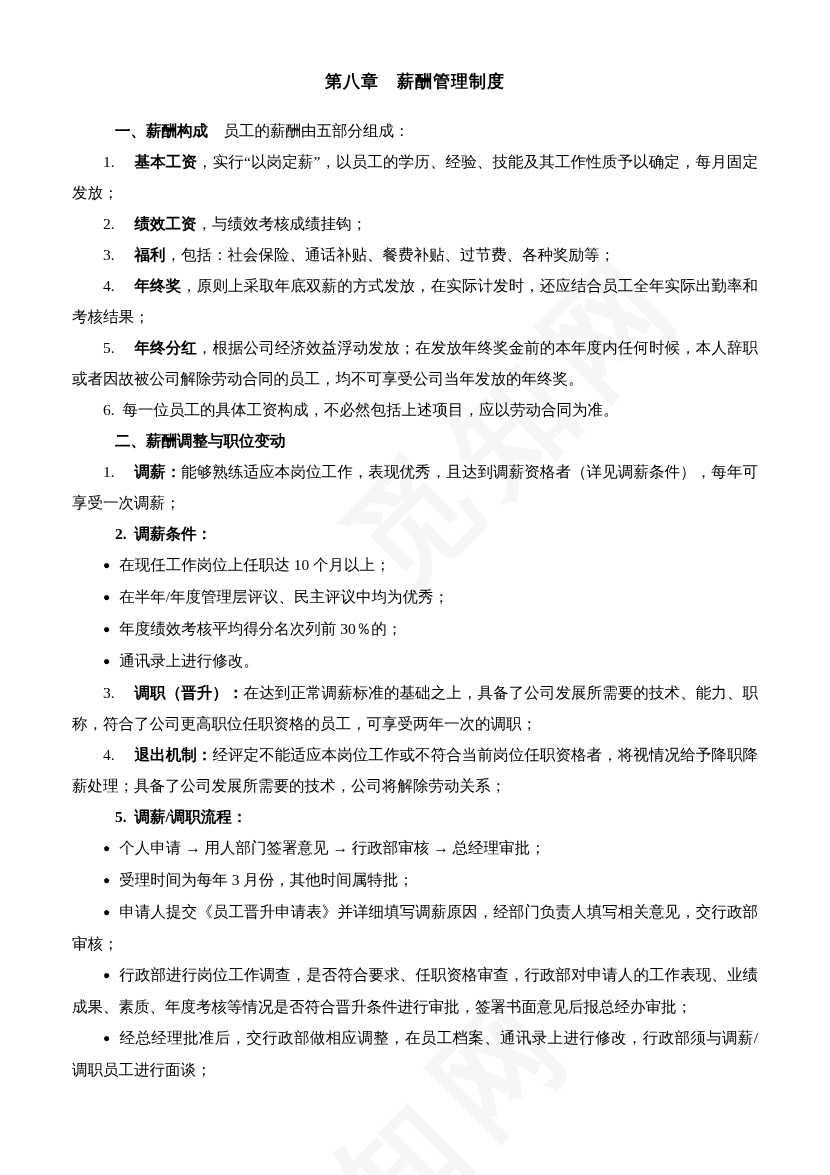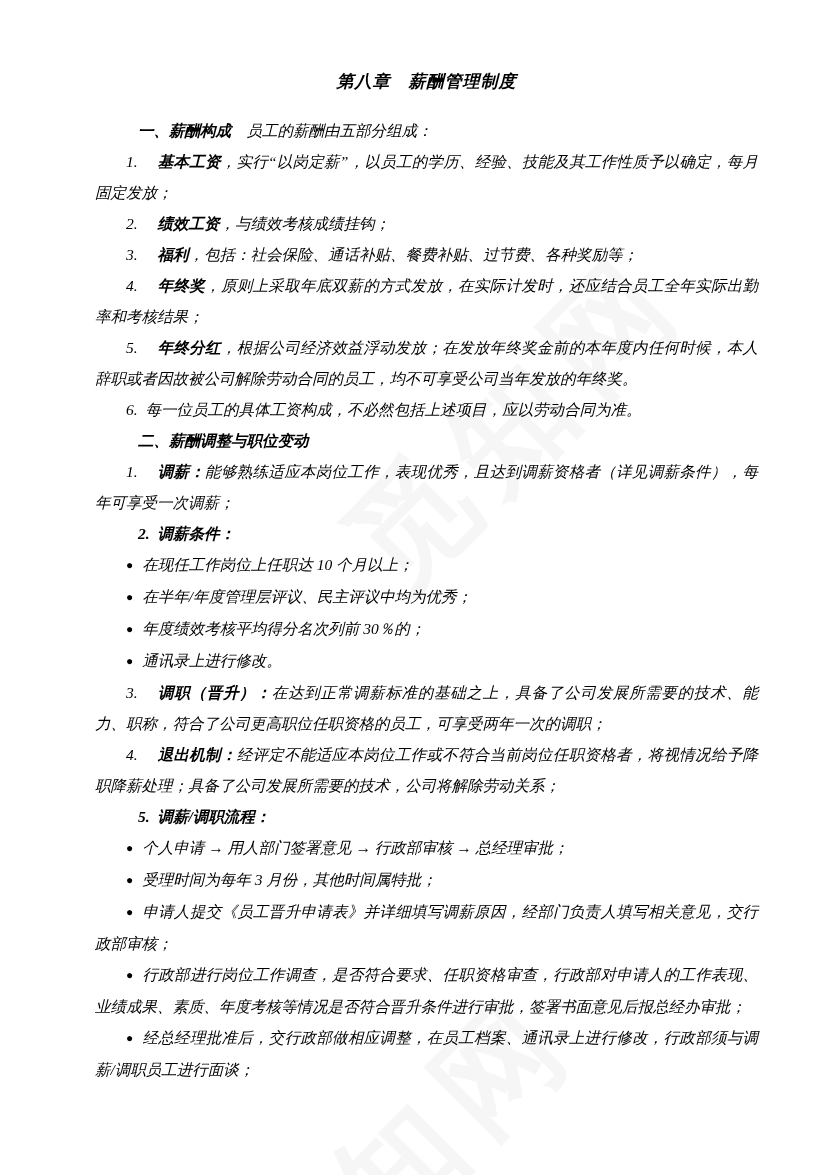--- a/index.html
+++ b/index.html
@@ -8,23 +8,22 @@
     width: 830px;
     height: 1175px;
     margin: 0 auto;
     background: #ffffff;
     overflow: hidden;
     font-family: "Liberation Serif", "DejaVu Serif", serif;
     color: #000000;
   }
   .inner {
     position: relative;
-    padding: 70px 72px 0 95px;
+    padding: 70px 72px 0 72px;
     z-index: 2;
-    font-style: italic;
   }
   .doc-title {
     margin: 0 0 22px 0;
     text-align: center;
     font-size: 17px;
     font-weight: bold;
     letter-spacing: 1px;
   }
   .para {
     margin: 0;

